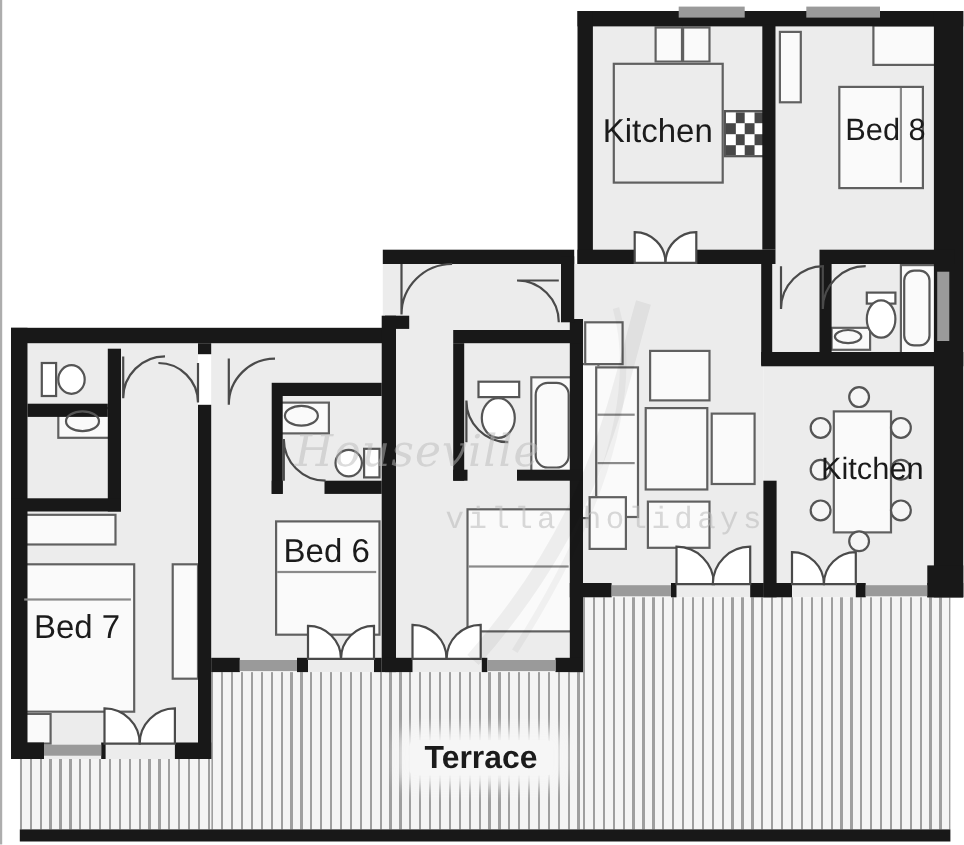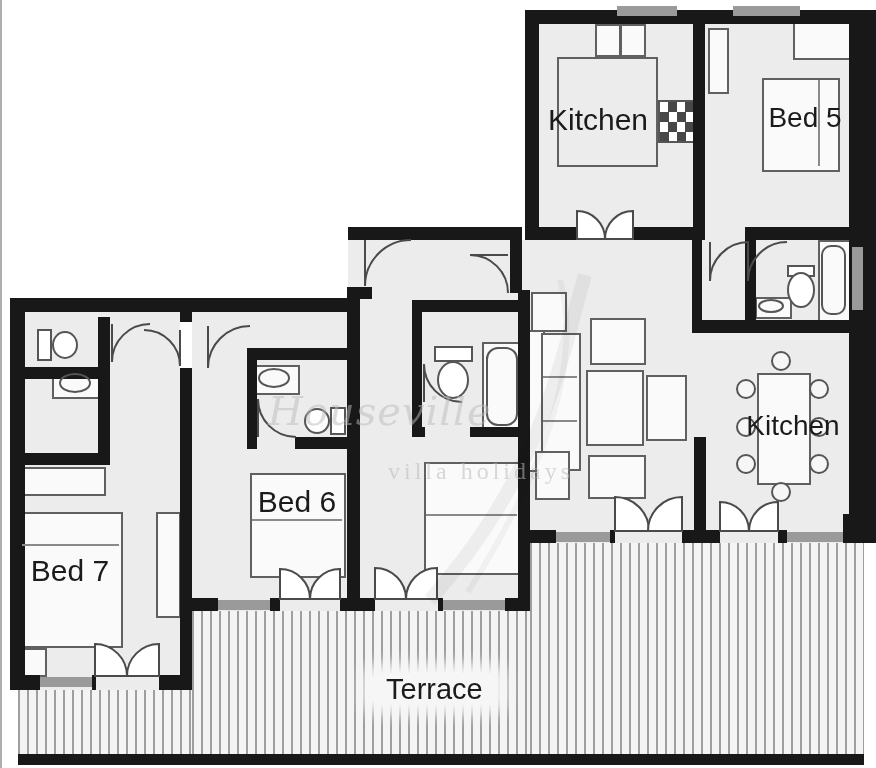--- a/index.html
+++ b/index.html
@@ -12,22 +12,22 @@
   .fl{position:absolute;background:#8a8a8a;z-index:3;}
   .w{position:absolute;background:#181818;z-index:3;}
   .win{position:absolute;background:#9a9a9a;z-index:4;}
   .svgly{position:absolute;left:0;top:0;z-index:5;}
   .lbl{position:absolute;z-index:8;color:#1b1b1b;text-align:center;
        font-size:30px;line-height:1.05;white-space:nowrap;}
   .lbl.terr{font-size:29px;background:#f6f6f6;padding:1px 14px;border-radius:6px;
        box-shadow:0 0 14px 10px #f6f6f6;}
   .wmk{position:absolute;z-index:7;font-family:"DejaVu Serif",serif;font-style:italic;
        color:rgba(185,185,185,0.50);font-size:40px;letter-spacing:1px;white-space:nowrap;}
-  .wmk2{position:absolute;z-index:7;font-family:Liberation Serif, serif;
-       color:rgba(185,185,185,0.55);font-size:24px;letter-spacing:4px;white-space:nowrap;}
+  .wmk2{position:absolute;z-index:7;font-family:Liberation Mono, monospace;
+       color:rgba(185,185,185,0.55);font-size:28px;letter-spacing:4px;white-space:nowrap;margin-left:17px;}
   .stove{position:absolute;z-index:2;border:2px solid #555;
        background:conic-gradient(#474747 0 90deg,#ffffff 90deg 180deg,#474747 180deg 270deg,#ffffff 270deg 360deg);
        background-size:17px 20px;}
   .edge{position:absolute;background:#6a6a6a;opacity:.55;z-index:9;}
 </style>
 </head>
 <body>
 
 <div class="stage">
 
@@ -194,23 +194,23 @@
         <circle cx="819" cy="427" r="9"></circle>
         <circle cx="819" cy="464" r="9"></circle>
     </g>
     <g fill="none">
       <path d="M585,275 C560,360 545,470 430,600" stroke="rgba(0,0,0,0.05)" stroke-width="14"></path>
       <path d="M560,280 C588,380 520,510 468,592" stroke="rgba(0,0,0,0.04)" stroke-width="6"></path>
     </g>
   </svg>
 
   <div class="lbl" style="left:537px;top:104px;width:122px;">Kitchen</div>
-  <div class="lbl" style="left:760px;top:103px;width:90px;font-size:28px;">Bed 5</div>
+  <div class="lbl" style="left:760px;top:103px;width:90px;font-size:28px;">Bed 8</div>
   <div class="lbl" style="left:745px;top:411px;width:96px;font-size:28px;">Kitchen</div>
   <div class="lbl" style="left:250px;top:486px;width:94px;">Bed 6</div>
   <div class="lbl" style="left:20px;top:555px;width:100px;">Bed 7</div>
-  <div class="lbl terr" style="left:372px;top:673px;">Terrace</div>
+  <div class="lbl terr" style="left:372px;top:673px;font-weight:bold;">Terrace</div>
 
   <div class="wmk" style="left:268px;top:388px;">Houseville</div>
   <div class="wmk2" style="left:388px;top:458px;">villa holidays</div>
 
   <div class="edge" style="left:0;top:0;width:2px;height:768px;"></div>
 </div>
 
 </body></html>

